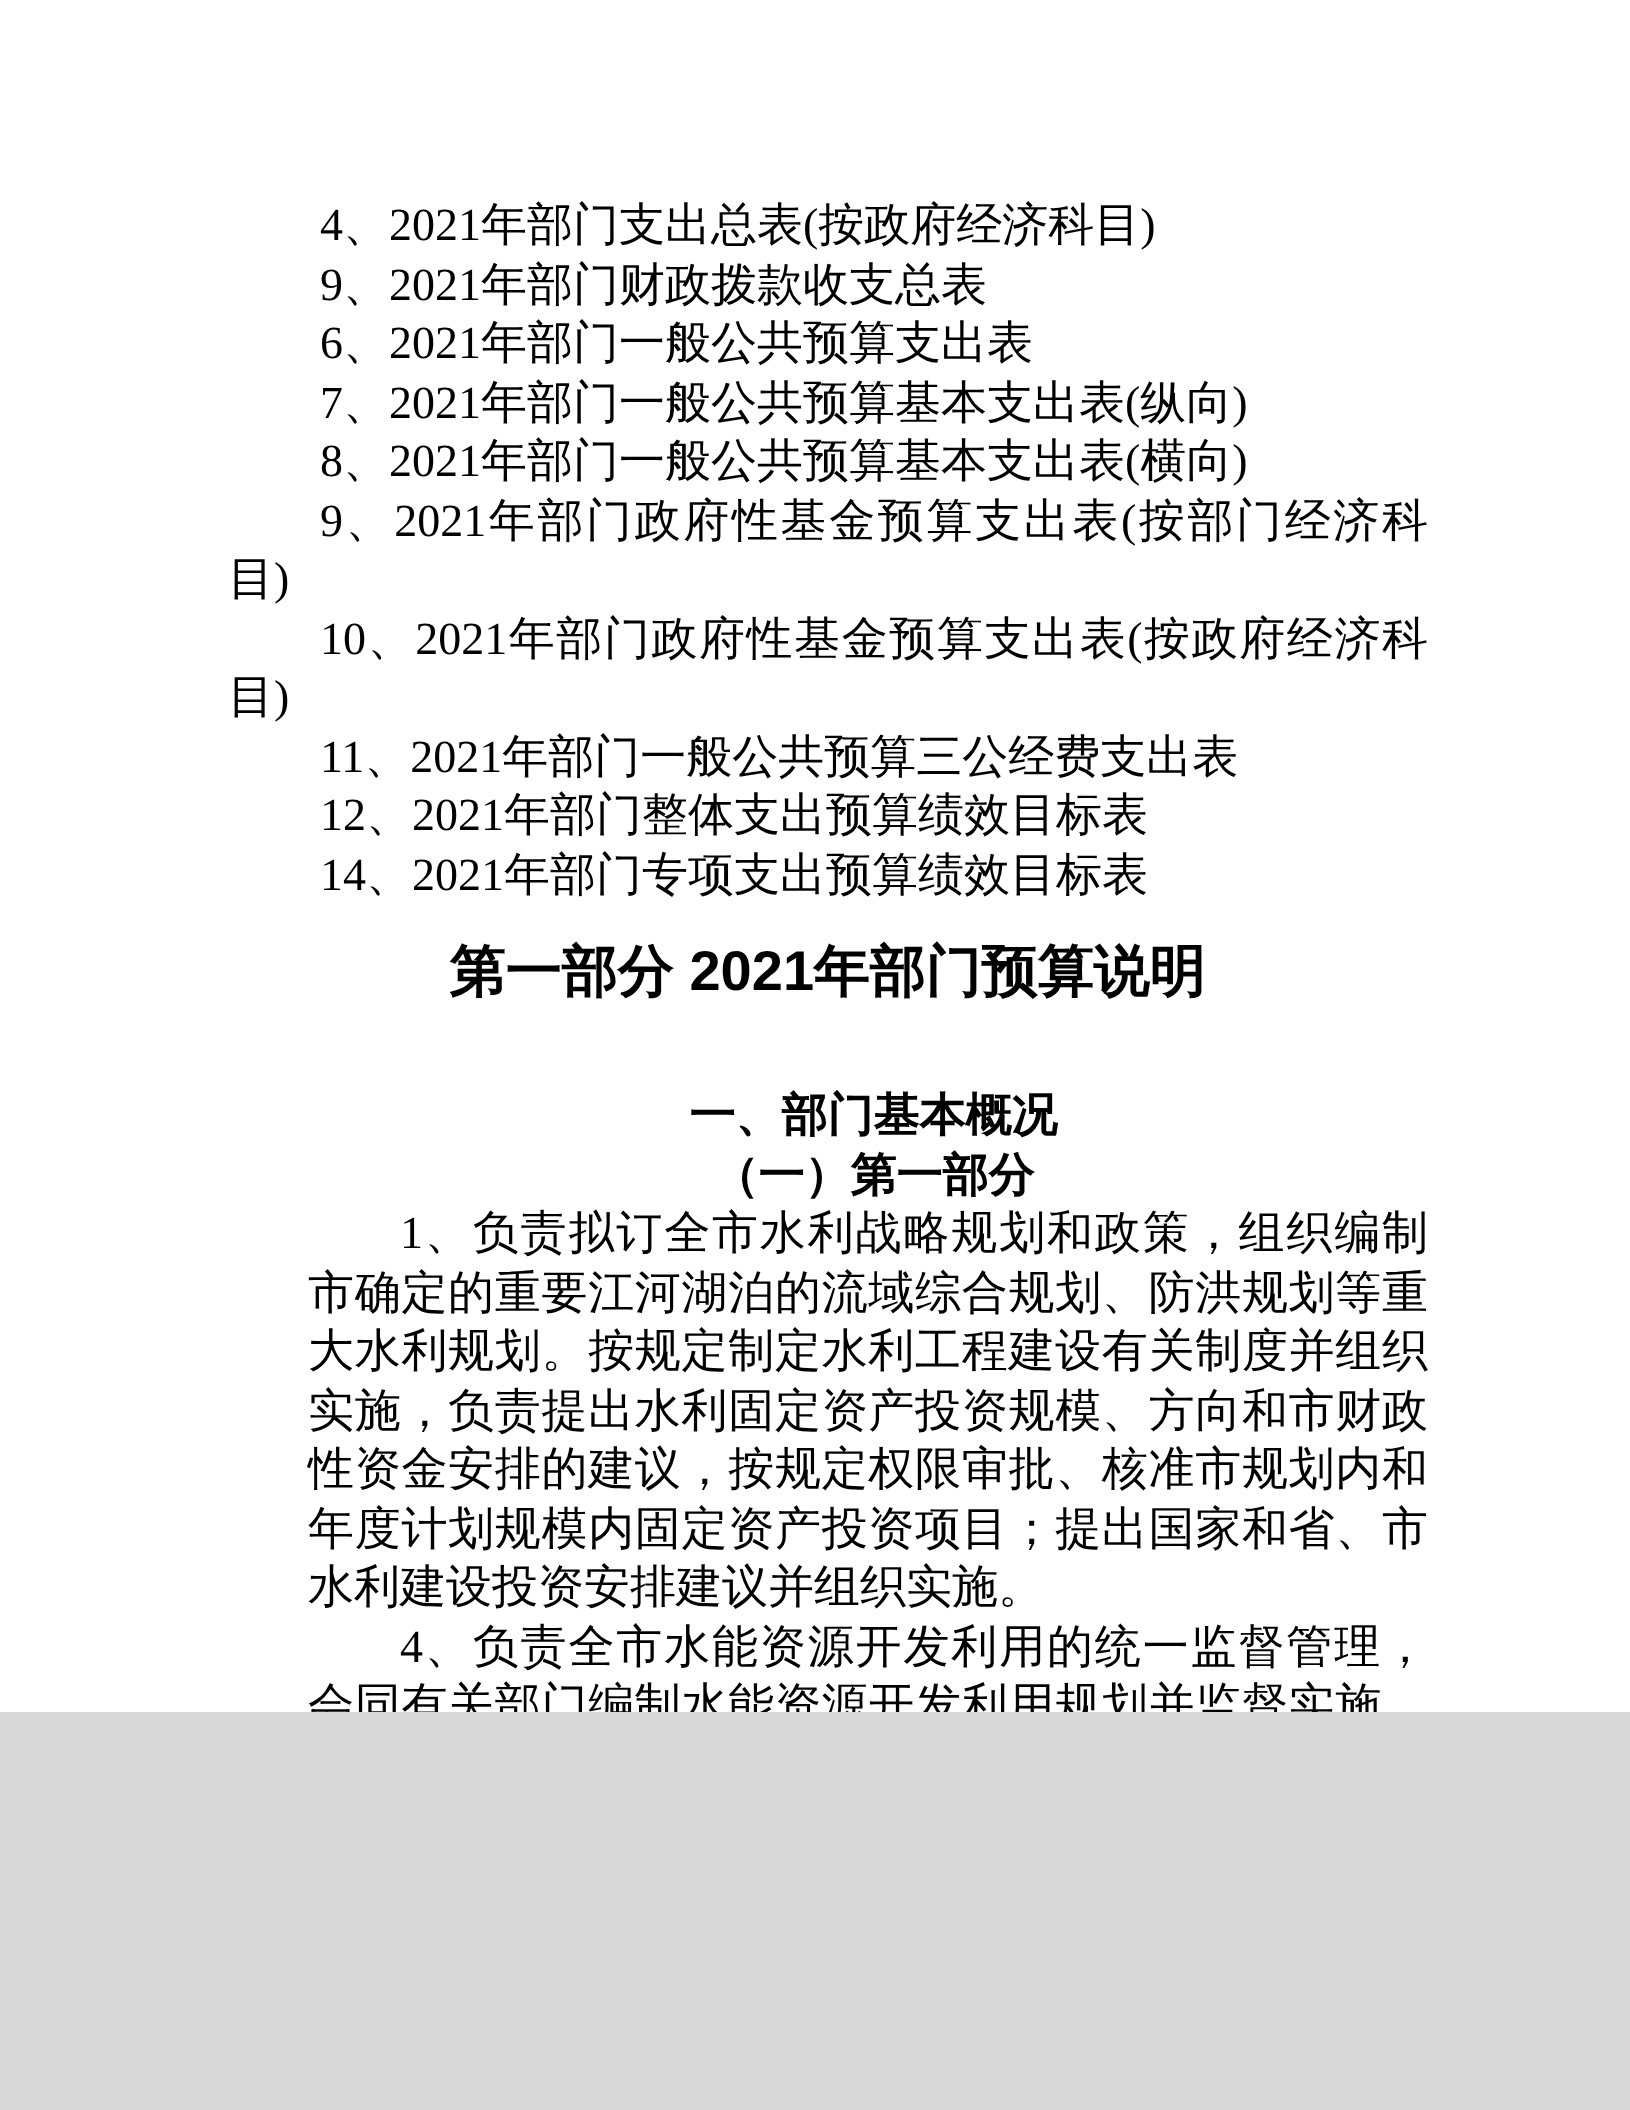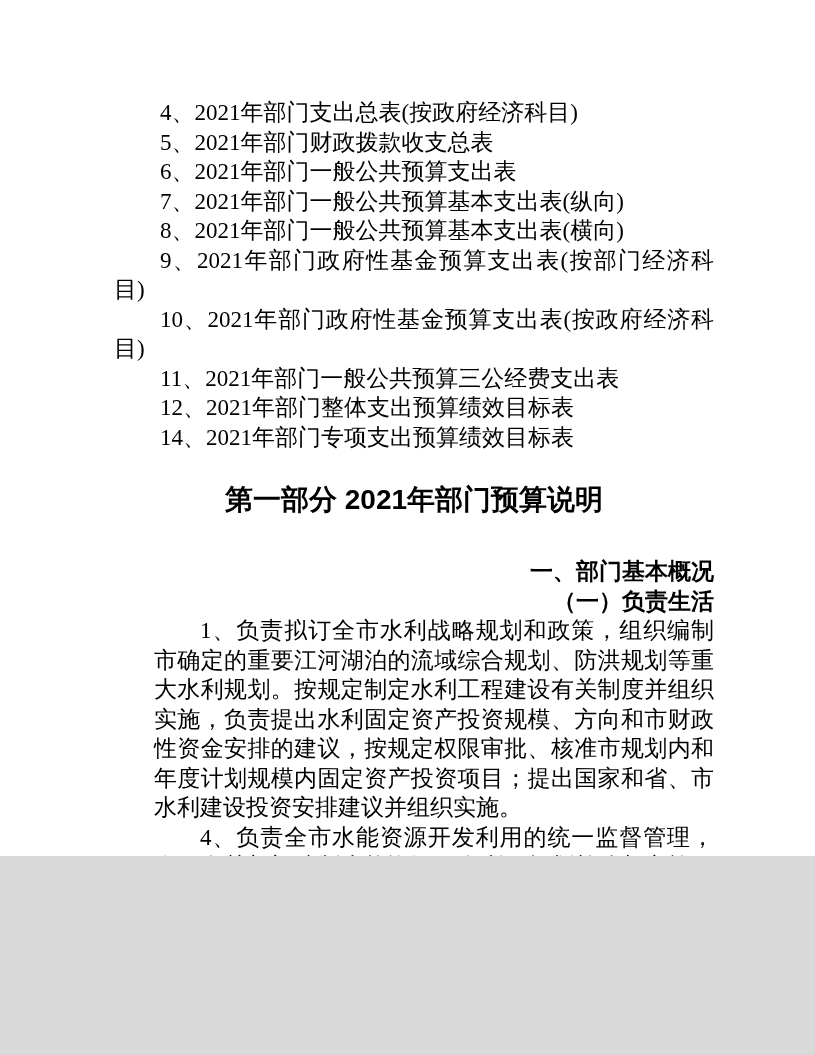--- a/index.html
+++ b/index.html
@@ -32,54 +32,54 @@
     font-weight: bold;
     font-family: "Liberation Sans", "DejaVu Sans", sans-serif;
   }
   .section-title {
     font-family: "Liberation Sans", "DejaVu Sans", sans-serif;
     font-size: 28px;
     font-weight: bold;
     text-align: center;
     text-indent: 0;
     line-height: 40px;
-    margin-top: 28px;
+    margin-top: 14px;
     margin-bottom: 37px;
   }
   .heading {
     text-indent: 2em;
     font-weight: bold;
     font-family: "Liberation Sans", "DejaVu Sans", sans-serif;
-    text-align: right;
+    text-align: center;
   }
   .para {
     text-indent: 2em;
     margin-left: 40px;
   }
 </style>
 </head>
 <body>
 
 <div class="page">
   <div class="content">
 
     <div class="line">4、2021年部门支出总表(按政府经济科目)</div>
-    <div class="line">5、2021年部门财政拨款收支总表</div>
+    <div class="line">9、2021年部门财政拨款收支总表</div>
     <div class="line">6、2021年部门一般公共预算支出表</div>
     <div class="line">7、2021年部门一般公共预算基本支出表(纵向)</div>
     <div class="line">8、2021年部门一般公共预算基本支出表(横向)</div>
     <div class="line">9、2021年部门政府性基金预算支出表(按部门经济科目)</div>
     <div class="line">10、2021年部门政府性基金预算支出表(按政府经济科目)</div>
     <div class="line">11、2021年部门一般公共预算三公经费支出表</div>
     <div class="line">12、2021年部门整体支出预算绩效目标表</div>
     <div class="line">14、2021年部门专项支出预算绩效目标表</div>
 
 
     <div class="section-title">第一部分 2021年部门预算说明</div>
 
     <div class="heading">一、部门基本概况</div>
-    <div class="heading">（一）负责生活</div>
+    <div class="heading">（一）第一部分</div>
 
     <p class="para">1、负责拟订全市水利战略规划和政策，组织编制市确定的重要江河湖泊的流域综合规划、防洪规划等重大水利规划。按规定制定水利工程建设有关制度并组织实施，负责提出水利固定资产投资规模、方向和市财政性资金安排的建议，按规定权限审批、核准市规划内和年度计划规模内固定资产投资项目；提出国家和省、市水利建设投资安排建议并组织实施。</p>
     <p class="para">4、负责全市水能资源开发利用的统一监督管理，会同有关部门编制水能资源开发利用规划并监督实施，负责全市水能</p>
 
   </div>
 </div>
 
 </body></html>

